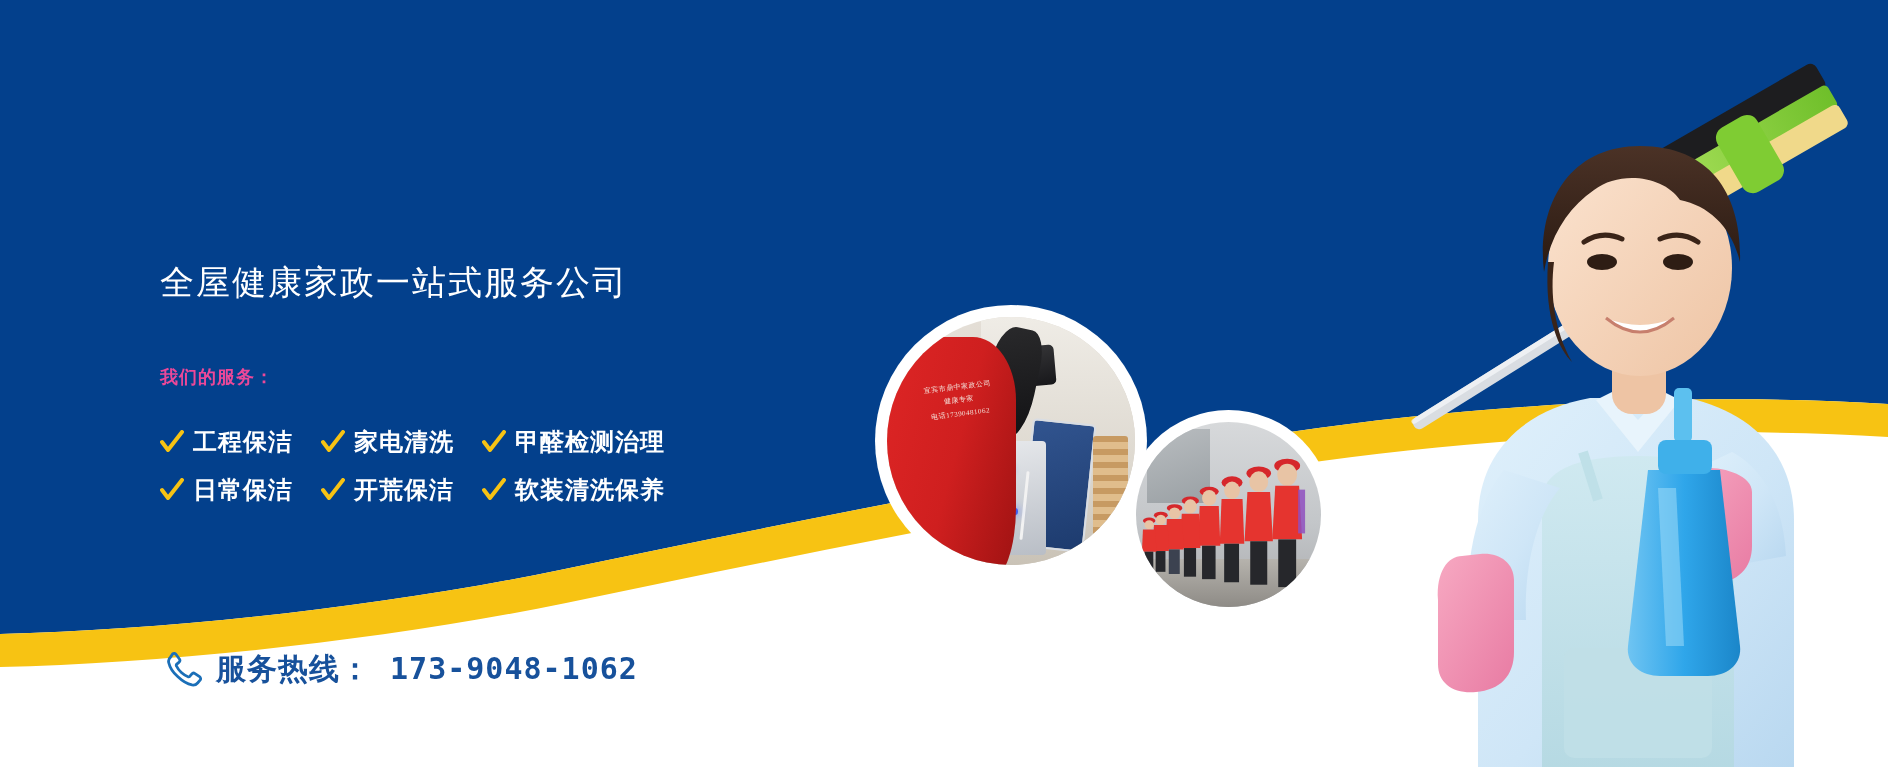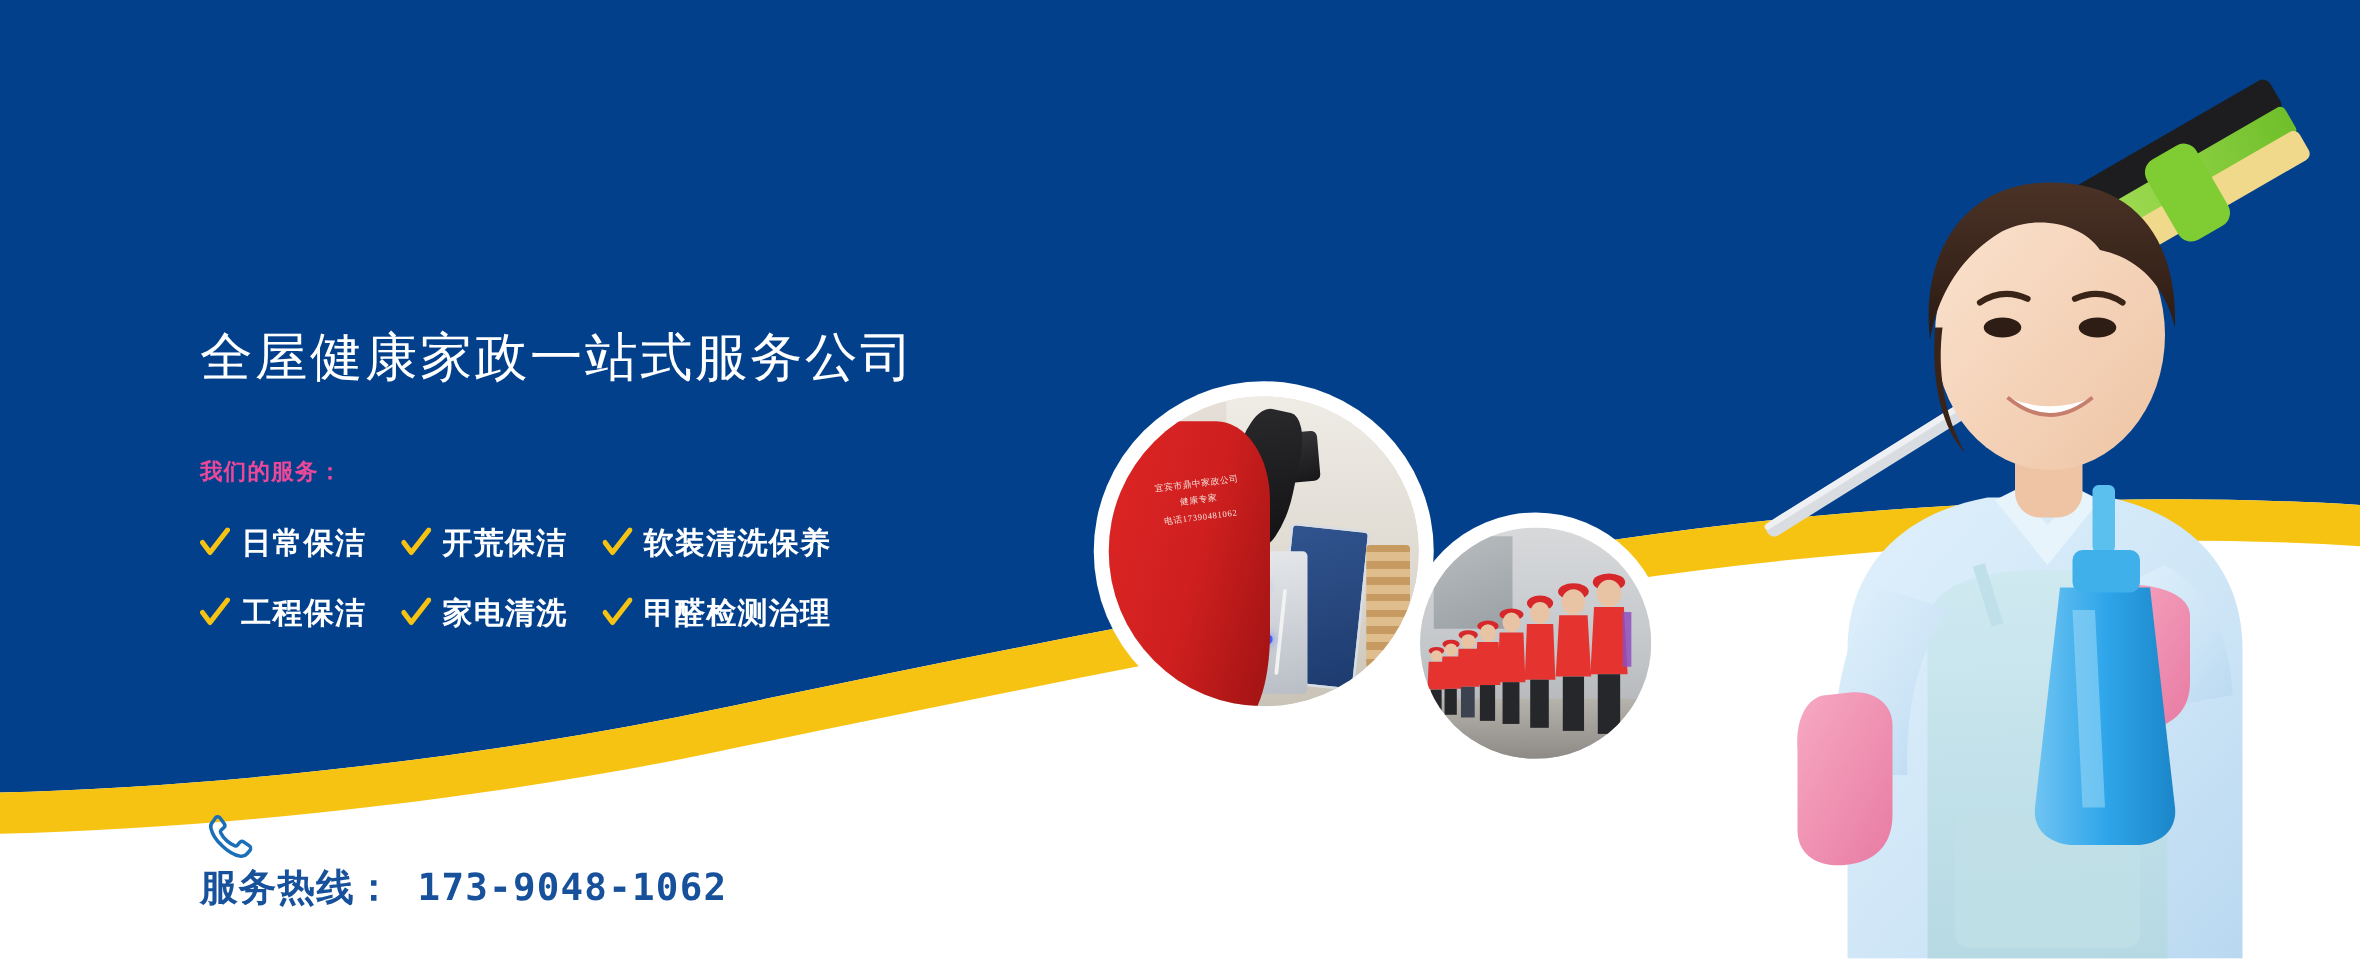--- a/index.html
+++ b/index.html
@@ -22,21 +22,21 @@
   }
   .brand-title{
     position:absolute; left:160px; top:152px;
     font-size:58px; font-weight:bold; color:#ffffff;
     letter-spacing:4px; line-height:1;
     font-family:"DejaVu Sans","Liberation Sans",sans-serif;
     text-shadow:0 0 1px rgba(255,255,255,.6);
   }
   .brand-sub{
     position:absolute; left:160px; top:265px;
-    font-size:42px; font-weight:500; color:#ffffff;
+    font-size:34px; font-weight:500; color:#ffffff;
     letter-spacing:2px; line-height:1;
   }
   .svc-head{
     position:absolute; left:160px; top:368px;
     font-size:18px; font-weight:bold; color:#ec4899;
     letter-spacing:1px; line-height:1;
   }
   .svc-rows{ position:absolute; left:160px; top:410px; width:640px; }
   .svc-row{ display:flex; align-items:center; height:48px; }
   .svc-item{ display:flex; align-items:center; }
@@ -48,21 +48,21 @@
   .svc-item .lbl{
     font-size:24px; font-weight:bold; color:#ffffff; letter-spacing:1px;
     white-space:nowrap;
   }
   .gap-a{ width:28px; }
   .gap-b{ width:28px; }
 
   
   .hotline{
     position:absolute; left:160px; top:648px;
-    display:flex; align-items:flex-start;flex-direction:column;
+    display:flex; align-items:flex-end;
   }
   .hotline .ph-icon{ width:42px; height:42px; margin-right:14px; flex:0 0 auto; }
   .hotline .ph-icon svg{ display:block; width:42px; height:42px; }
   .hotline .ph-text{
     font-size:30px; font-weight:bold; color:#17519B; letter-spacing:1px;
     white-space:nowrap;
     font-family:"DejaVu Sans Mono","Liberation Mono",monospace;
   }
 
   
@@ -350,20 +350,49 @@
 
   <div class="content">
 
 
     <div class="brand-sub">全屋健康家政一站式服务公司</div>
 
     <div class="svc-head">我们的服务：</div>
 
     <div class="svc-rows">
 
+      <div class="svc-row" style="margin-top:8px">
+        <div class="svc-item">
+          <span class="tick">
+            <svg viewBox="0 0 24 24">
+                <path d="M2 12 L8 20 L22 2" stroke="#F7C313" stroke-width="4" fill="none" stroke-linecap="round" stroke-linejoin="round"></path>
+              </svg>
+          </span>
+          <span class="lbl">工程保洁</span>
+        </div>
+        <span class="gap-a"></span>
+        <div class="svc-item">
+          <span class="tick">
+            <svg viewBox="0 0 24 24">
+                <path d="M2 12 L8 20 L22 2" stroke="#F7C313" stroke-width="4" fill="none" stroke-linecap="round" stroke-linejoin="round"></path>
+              </svg>
+          </span>
+          <span class="lbl">家电清洗</span>
+        </div>
+        <span class="gap-b"></span>
+        <div class="svc-item">
+          <span class="tick">
+            <svg viewBox="0 0 24 24">
+                <path d="M2 12 L8 20 L22 2" stroke="#F7C313" stroke-width="4" fill="none" stroke-linecap="round" stroke-linejoin="round"></path>
+              </svg>
+          </span>
+          <span class="lbl">甲醛检测治理</span>
+        </div>
+      </div>
+
       <div class="svc-row">
         <div class="svc-item">
           <span class="tick">
             <svg viewBox="0 0 24 24">
                 <path d="M2 12 L8 20 L22 2" stroke="#F7C313" stroke-width="4" fill="none" stroke-linecap="round" stroke-linejoin="round"></path>
               </svg>
           </span>
           <span class="lbl">日常保洁</span>
         </div>
         <span class="gap-a"></span>
@@ -376,49 +405,20 @@
           <span class="lbl">开荒保洁</span>
         </div>
         <span class="gap-b"></span>
         <div class="svc-item">
           <span class="tick">
             <svg viewBox="0 0 24 24">
                 <path d="M2 12 L8 20 L22 2" stroke="#F7C313" stroke-width="4" fill="none" stroke-linecap="round" stroke-linejoin="round"></path>
               </svg>
           </span>
           <span class="lbl">软装清洗保养</span>
-        </div>
-      </div>
-
-      <div class="svc-row" style="margin-top:8px">
-        <div class="svc-item">
-          <span class="tick">
-            <svg viewBox="0 0 24 24">
-                <path d="M2 12 L8 20 L22 2" stroke="#F7C313" stroke-width="4" fill="none" stroke-linecap="round" stroke-linejoin="round"></path>
-              </svg>
-          </span>
-          <span class="lbl">工程保洁</span>
-        </div>
-        <span class="gap-a"></span>
-        <div class="svc-item">
-          <span class="tick">
-            <svg viewBox="0 0 24 24">
-                <path d="M2 12 L8 20 L22 2" stroke="#F7C313" stroke-width="4" fill="none" stroke-linecap="round" stroke-linejoin="round"></path>
-              </svg>
-          </span>
-          <span class="lbl">家电清洗</span>
-        </div>
-        <span class="gap-b"></span>
-        <div class="svc-item">
-          <span class="tick">
-            <svg viewBox="0 0 24 24">
-                <path d="M2 12 L8 20 L22 2" stroke="#F7C313" stroke-width="4" fill="none" stroke-linecap="round" stroke-linejoin="round"></path>
-              </svg>
-          </span>
-          <span class="lbl">甲醛检测治理</span>
         </div>
       </div>
 
     </div>
 
     <div class="hotline">
       <span class="ph-icon">
         <svg viewBox="0 0 24 24">
           <path d="M7.2 3.4c.6-.5 1.5-.4 2 .3l1.9 2.6c.4.6.3 1.4-.3 1.9l-1.2 1c-.3.3-.4.7-.2 1.1
                    .6 1.3 1.6 2.6 2.8 3.7 1.2 1.1 2.5 1.9 3.8 2.4.4.2.8 0 1.1-.3l1-1.2c.5-.6

